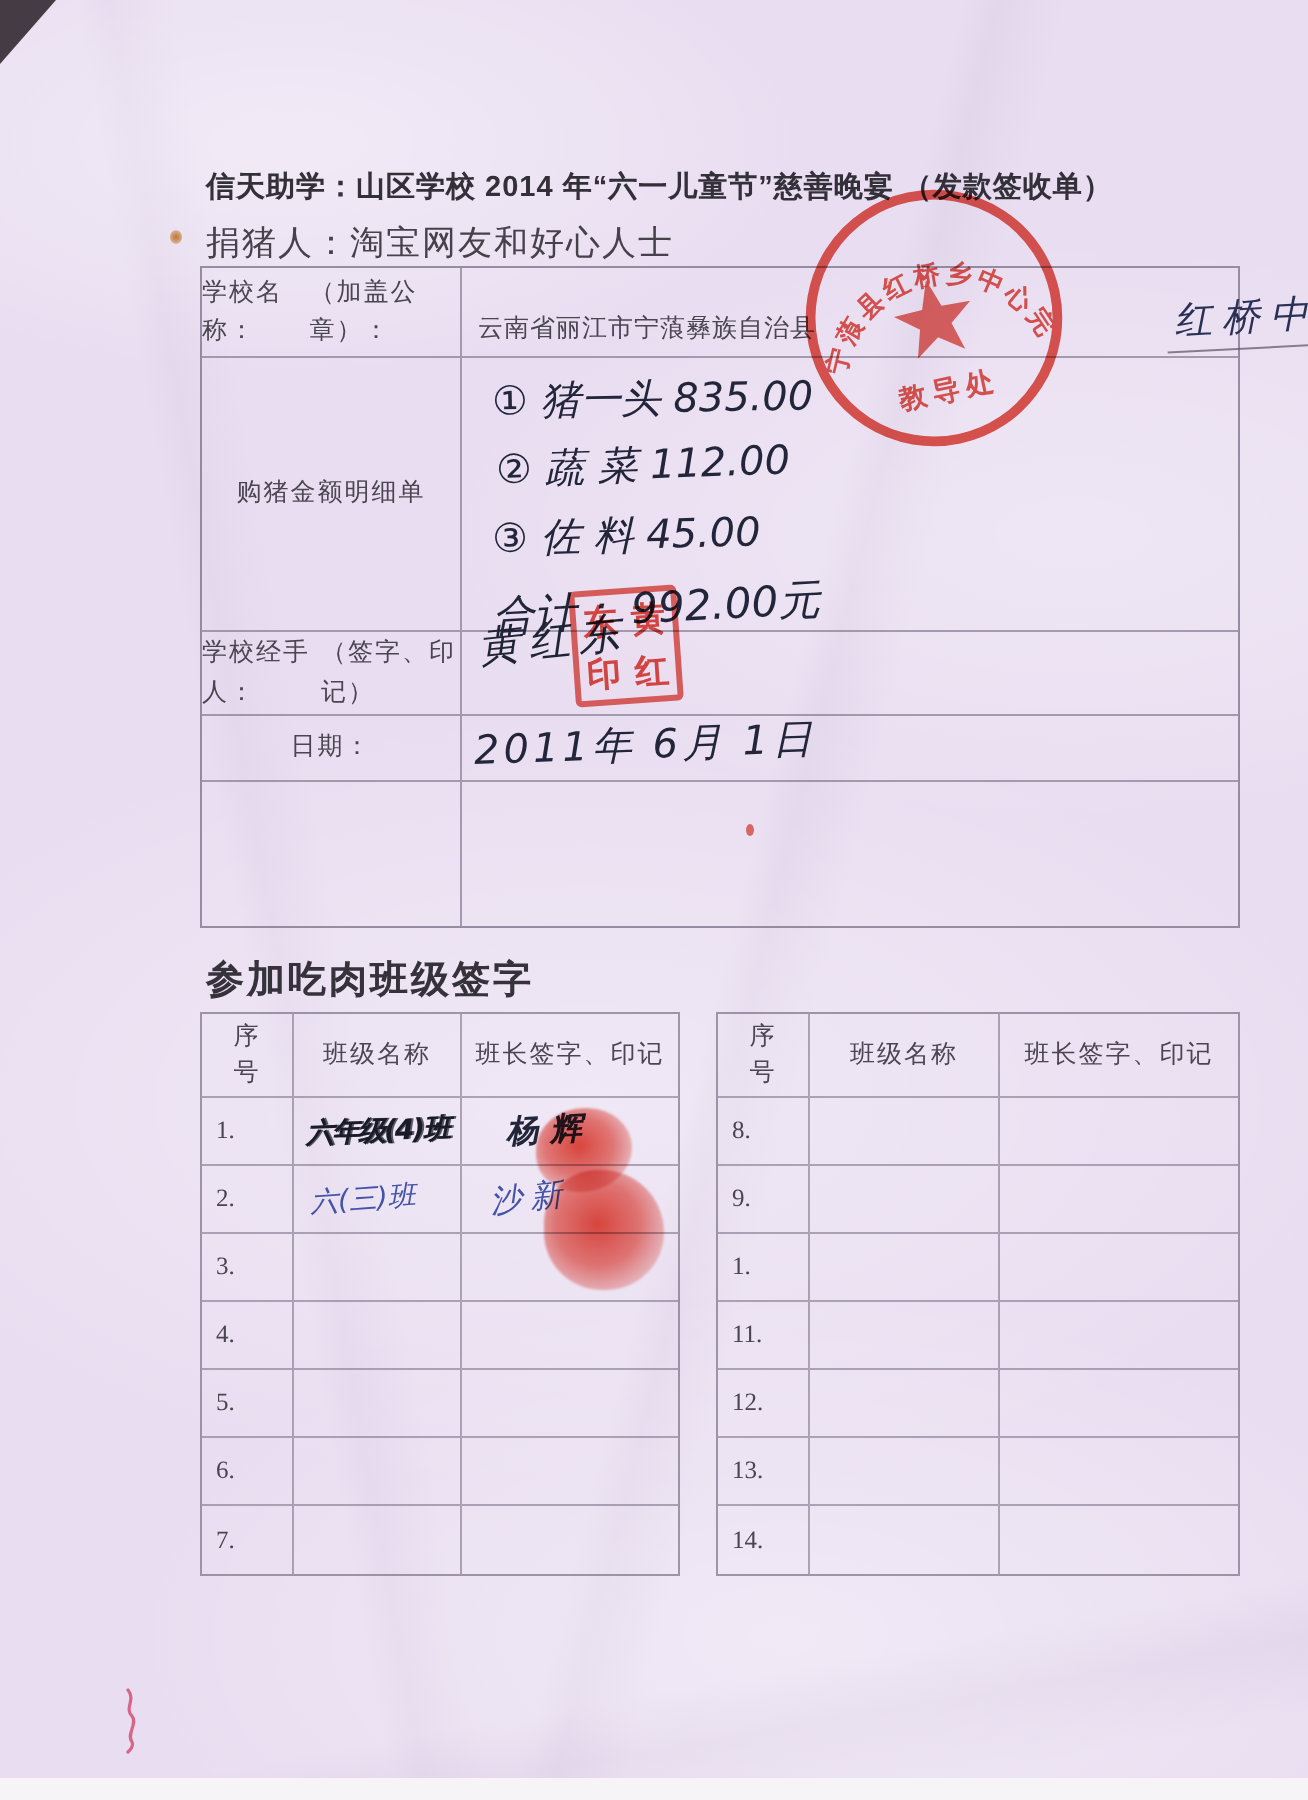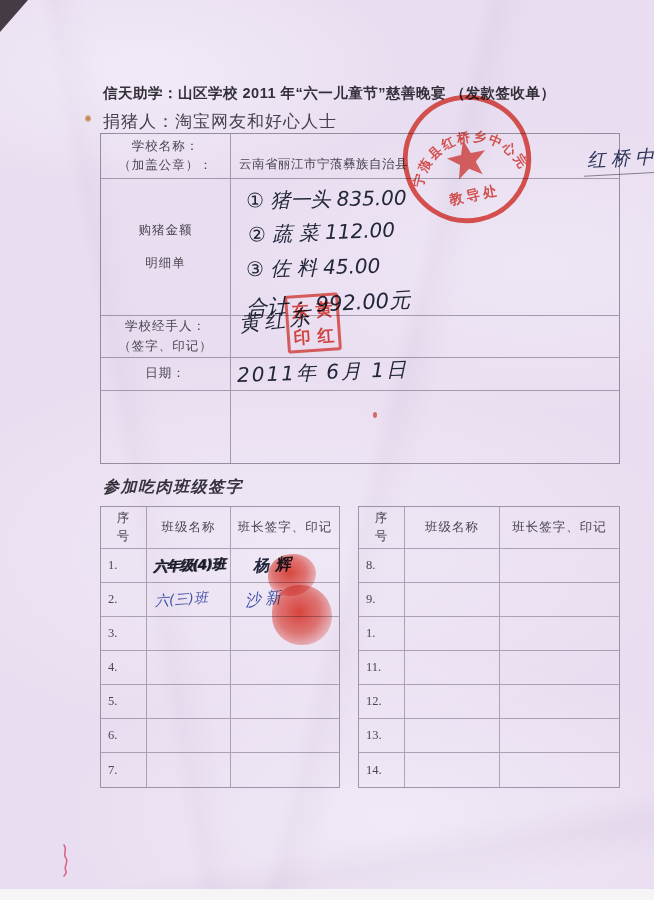--- a/index.html
+++ b/index.html
@@ -50,21 +50,21 @@
     border:1px solid rgba(105,95,118,.65);
   }
   .main-table .cell{
     border-right:1px solid rgba(105,95,118,.55);
     border-bottom:1px solid rgba(105,95,118,.55);
     position:relative;
   }
   .main-table .cell:nth-child(2n){border-right:none;}
   .main-table .cell.last-row{border-bottom:none;}
   .lbl{
-    display:flex;flex-direction:column;justify-content:center;align-items:center;
+    display:flex;justify-content:center;align-items:center;
     font-size:12.5px;color:#4a4550;letter-spacing:1px;line-height:1.55;
   }
   .lbl .gap{height:14px;}
   .val{padding:4px 6px;}
   .printed-prefix{font-size:12.5px;color:#4a4550;letter-spacing:.5px;text-align:center;}
   
   .hw{
     font-family:"DejaVu Sans", sans-serif;font-style:italic;color:#23263b;
   }
   .school-hand{
@@ -103,22 +103,22 @@
     display:grid;grid-template-columns:1fr 1fr;grid-template-rows:1fr 1fr;
     transform:rotate(-4deg);opacity:.88;mix-blend-mode:multiply;background:rgba(255,240,240,.15);
   }
   .square-seal span{
     display:flex;align-items:center;justify-content:center;
     color:#e0352a;font-weight:bold;font-size:17px;font-family:"DejaVu Sans", sans-serif;
   }
   
   .sig-heading{
     position:absolute;left:103px;top:477px;
-    font-family:"Liberation Sans", sans-serif;font-size:16px;font-weight:bold;
-    color:#36323c;letter-spacing:1.5px;font-style:italic;
+    font-family:"Liberation Sans", sans-serif;font-size:19px;font-weight:bold;
+    color:#36323c;letter-spacing:1.5px;
   }
   .sig-table{
     position:absolute;top:506px;height:280px;
     display:grid;border:1px solid rgba(105,95,118,.6);
     grid-template-rows:42px repeat(7, 34px);
   }
   .sig-table.left{left:100px;width:238px;grid-template-columns:46px 84px 1fr;}
   .sig-table.right{left:358px;width:260px;grid-template-columns:46px 95px 1fr;}
   .sig-table .c{
     border-right:1px solid rgba(105,95,118,.5);
@@ -158,21 +158,21 @@
   .squiggle{position:absolute;left:58px;top:843px;opacity:.8;}
 </style>
 </head>
 <body>
 
 <div class="page">
   <div class="corner-fold"></div>
   <div class="speck-orange"></div>
   <div class="speck-red"></div>
 
-  <div class="title">信天助学：山区学校 2011 年“六一儿童节”慈善晚宴 （发款签收单）</div>
+  <div class="title">信天助学：山区学校 2014 年“六一儿童节”慈善晚宴 （发款签收单）</div>
   <div class="donor"><span>捐猪人：</span><span>淘宝网友和好心人士</span></div>
 
   <div class="main-table">
 
     <div class="cell lbl">
       <span>学校名称：</span>
       <span>（加盖公章）：</span>
     </div>
     <div class="cell val">
       <span class="printed-prefix" style="position:absolute;left:8px;top:22px;">云南省丽江市宁蒗彝族自治县</span>

